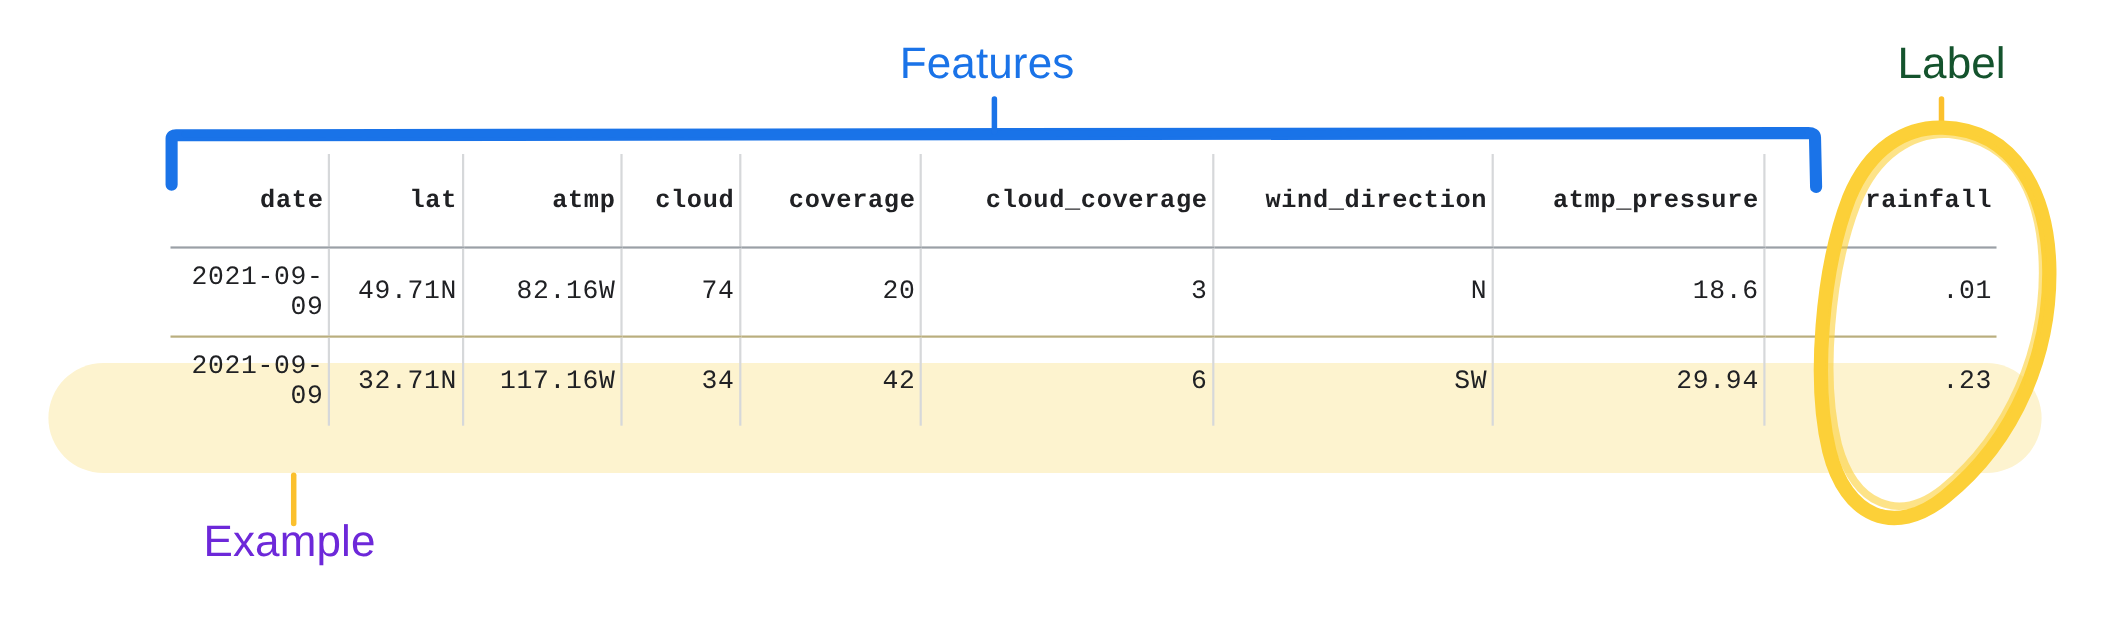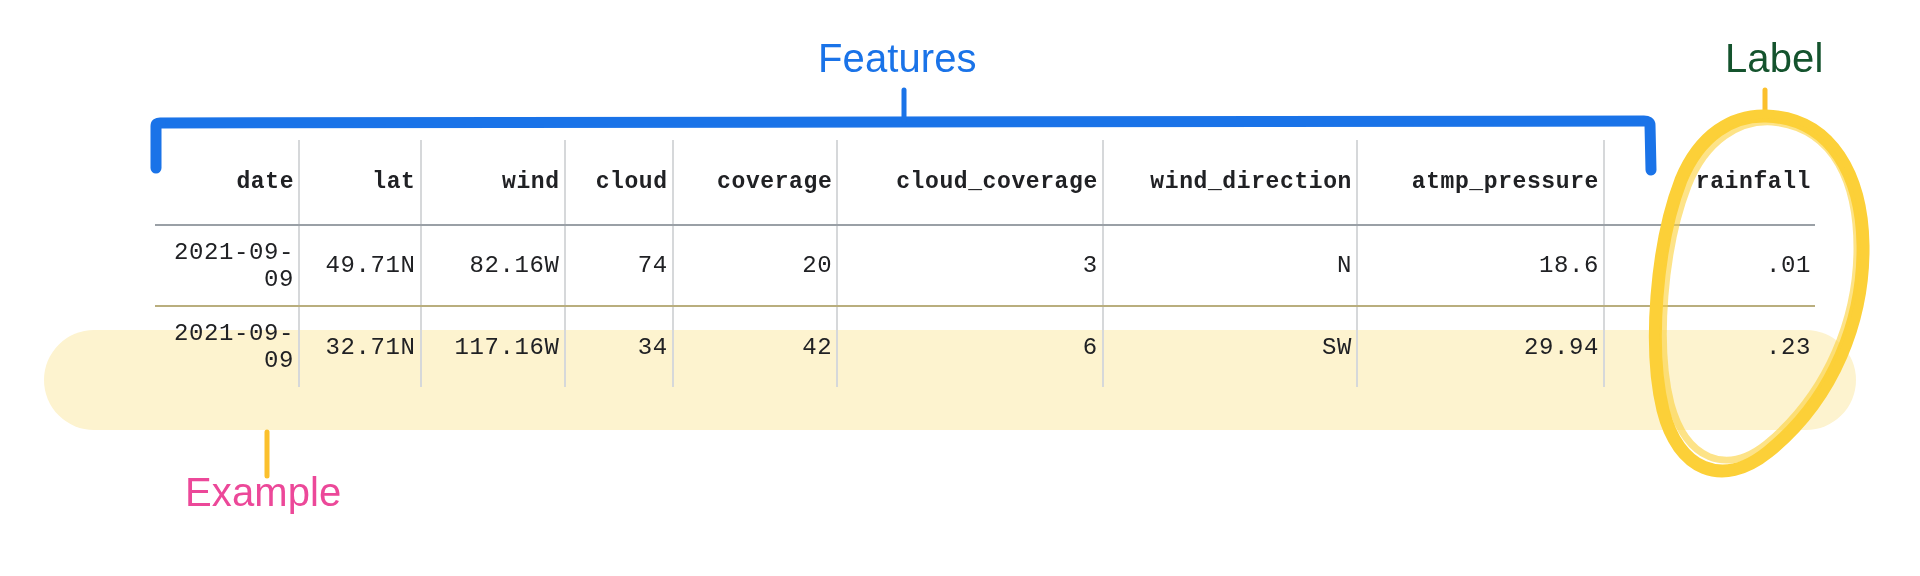--- a/index.html
+++ b/index.html
@@ -36,21 +36,21 @@
     text-align: center;
   }
   #label-label {
     left: 1725px;
     top: 36px;
     color: #14532d;
   }
   #example-label {
     left: 185px;
     top: 470px;
-    color: #ec4899;
+    color: #6d28d9;
   }
 
   
   #row-highlight {
     position: absolute;
     left: 44px;
     top: 330px;
     width: 1812px;
     height: 100px;
     background: #fdf3cf;
@@ -149,21 +149,21 @@
           <col class="col-humidity">
           <col class="col-cloud">
         <col class="col-wind">
           <col class="col-atmp">
           <col class="col-rainfall">
       </colgroup>
       <thead>
         <tr>
           <th>date</th>
           <th>lat</th>
-          <th>wind</th>
+          <th>atmp</th>
           <th>cloud</th>
           <th>coverage</th>
           <th>cloud_coverage</th>
           <th>wind_direction</th>
           <th>atmp_pressure</th>
           <th>rainfall</th>
         </tr>
       </thead>
       <tbody>
         <tr class="row-first">

